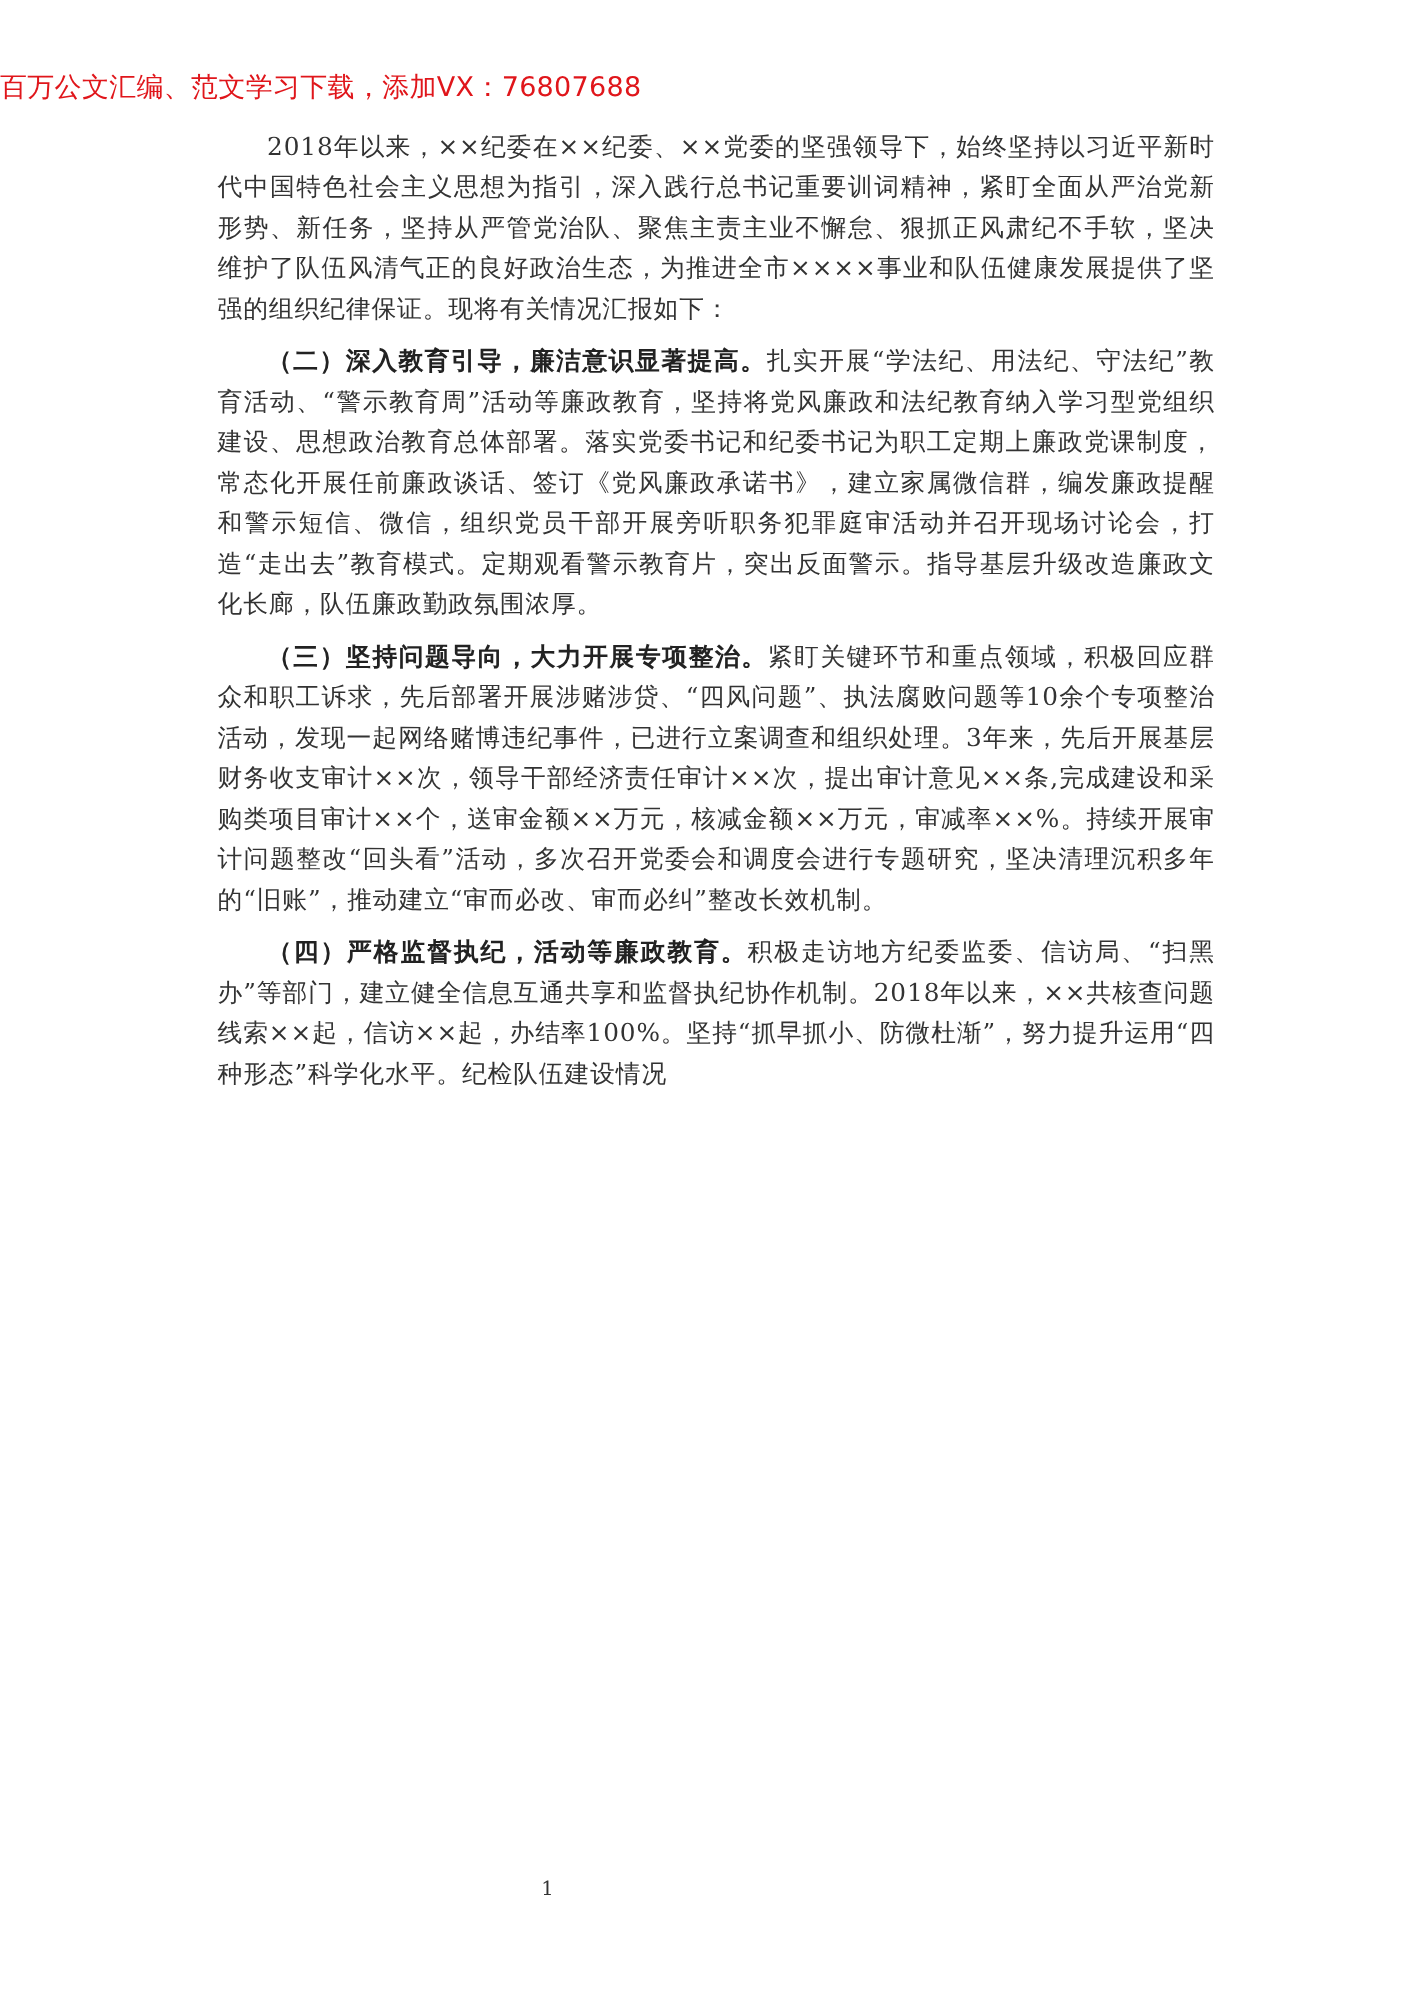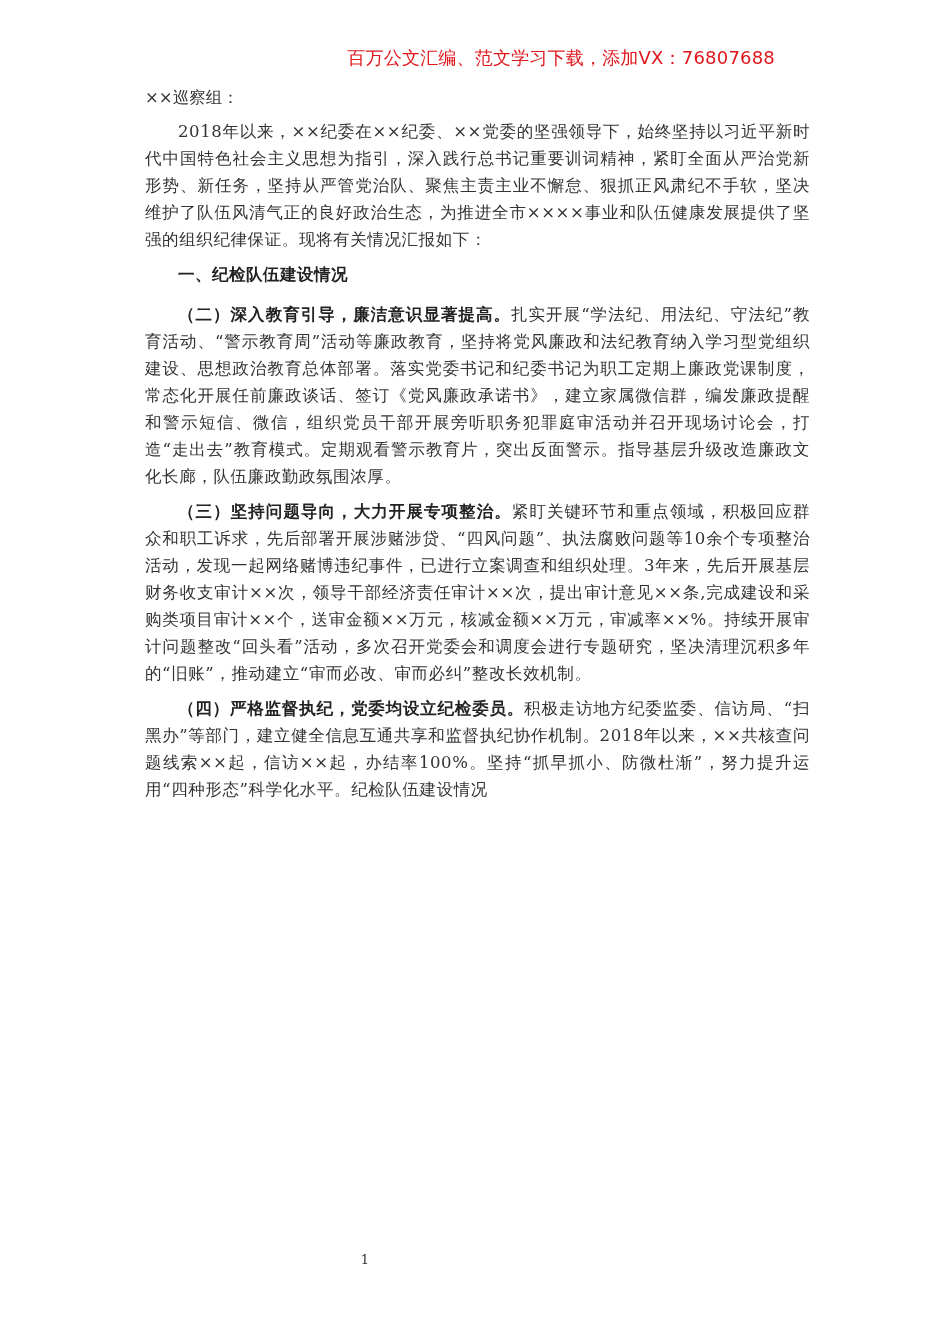--- a/index.html
+++ b/index.html
@@ -13,21 +13,21 @@
       position: relative;
       overflow: hidden;
       font-family: "DejaVu Serif", "Liberation Serif", serif;
       color: #333333;
     }
     .watermark {
       position: absolute;
       top: 46px;
       left: 0;
       width: 775px;
-      text-align: right;
+      text-align: left;
       font-family: "DejaVu Sans", "Liberation Sans", sans-serif;
       font-size: 18px;
       color: #e0161b;
       letter-spacing: 0.2px;
     }
     .page {
       position: absolute;
       top: 84px;
       left: 145px;
       width: 665px;
@@ -69,34 +69,32 @@
       font-size: 13px;
       color: #333333;
     }
   </style>
 </head>
 <body>
 
 <div class="watermark">百万公文汇编、范文学习下载，添加VX：76807688</div>
 
 <div class="page">
-  <div class="salutation">××巡察组：</div>
 
   <p class="para">2018年以来，××纪委在××纪委、××党委的坚强领导下，始终坚持以习近平新时代中国特色社会主义思想为指引，深入践行总书记重要训词精神，紧盯全面从严治党新形势、新任务，坚持从严管党治队、聚焦主责主业不懈怠、狠抓正风肃纪不手软，坚决维护了队伍风清气正的良好政治生态，为推进全市××××事业和队伍健康发展提供了坚强的组织纪律保证。现将有关情况汇报如下：</p>
 
-  <h2 class="section">一、纪检队伍建设情况</h2>
 
 
 
   <p class="para">
     <span class="lead">（二）深入教育引导，廉洁意识显著提高。</span><span>扎实开展“学法纪、用法纪、守法纪”教育活动、“警示教育周”活动等廉政教育，坚持将党风廉政和法纪教育纳入学习型党组织建设、思想政治教育总体部署。落实党委书记和纪委书记为职工定期上廉政党课制度，常态化开展任前廉政谈话、签订《党风廉政承诺书》，建立家属微信群，编发廉政提醒和警示短信、微信，组织党员干部开展旁听职务犯罪庭审活动并召开现场讨论会，打造“走出去”教育模式。定期观看警示教育片，突出反面警示。指导基层升级改造廉政文化长廊，队伍廉政勤政氛围浓厚。</span>
   </p>
 
   <p class="para">
     <span class="lead">（三）坚持问题导向，大力开展专项整治。</span><span>紧盯关键环节和重点领域，积极回应群众和职工诉求，先后部署开展涉赌涉贷、“四风问题”、执法腐败问题等10余个专项整治活动，发现一起网络赌博违纪事件，已进行立案调查和组织处理。3年来，先后开展基层财务收支审计××次，领导干部经济责任审计××次，提出审计意见××条,完成建设和采购类项目审计××个，送审金额××万元，核减金额××万元，审减率××%。持续开展审计问题整改“回头看”活动，多次召开党委会和调度会进行专题研究，坚决清理沉积多年的“旧账”，推动建立“审而必改、审而必纠”整改长效机制。</span>
   </p>
 
   <p class="para">
-    <span class="lead">（四）严格监督执纪，党委均设立纪检委员。</span><span>积极走访地方纪委监委、信访局、“扫黑办”等部门，建立健全信息互通共享和监督执纪协作机制。2018年以来，××共核查问题线索××起，信访××起，办结率100%。坚持“抓早抓小、防微杜渐”，努力提升运用“四种形态”科学化水平。纪检队伍建设情况</span>
+    <span class="lead">（四）严格监督执纪，活动等廉政教育。</span><span>积极走访地方纪委监委、信访局、“扫黑办”等部门，建立健全信息互通共享和监督执纪协作机制。2018年以来，××共核查问题线索××起，信访××起，办结率100%。坚持“抓早抓小、防微杜渐”，努力提升运用“四种形态”科学化水平。纪检队伍建设情况</span>
   </p>
 </div>
 
 <div class="page-number">1</div>
 
 </body></html>

